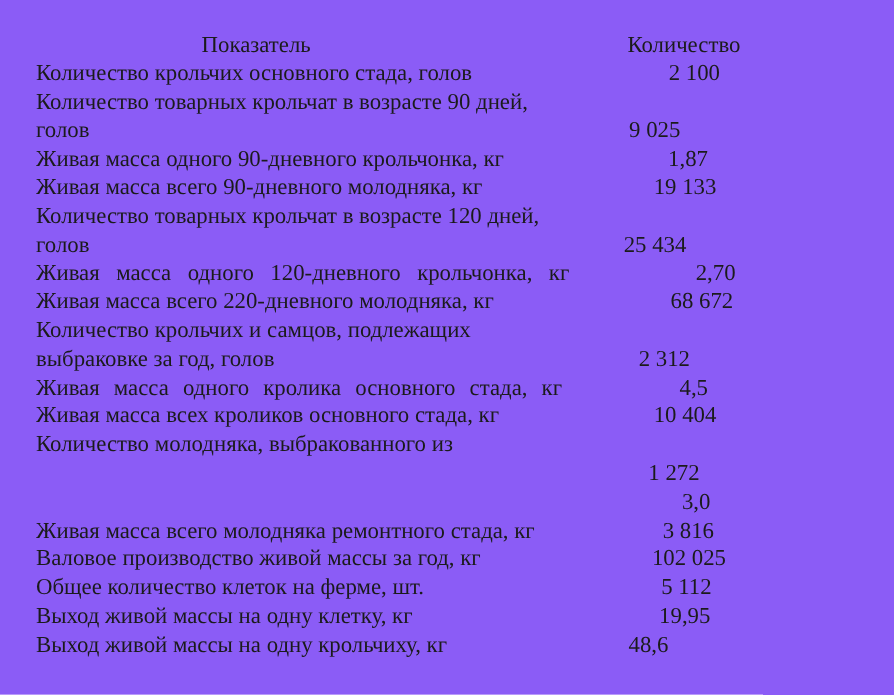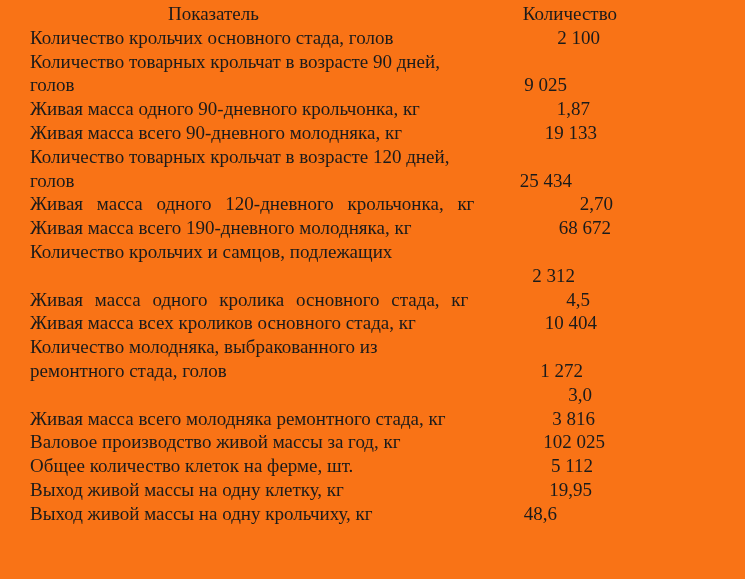--- a/index.html
+++ b/index.html
@@ -4,23 +4,23 @@
 <style>
   html, body {
     margin: 0;
     padding: 0;
     background: #ffffff;
   }
   .page {
     position: relative;
     width: 745px;
     height: 579px;
-    background: #f97316;
+    background: #8b5cf6;
     box-sizing: border-box;
-    padding-top: 2px;
+    padding-top: 26px;
     font-family: "Liberation Serif", "DejaVu Serif", serif;
     font-size: 19px;
     color: #1b1b1b;
     overflow: hidden;
   }
   .line {
     position: relative;
     height: 23.8px;
     line-height: 23.8px;
     white-space: nowrap;
@@ -82,48 +82,48 @@
     <span class="label">голов</span>
     <span class="value" style="right:173px">25 434</span>
   </div>
 
   <div class="line">
     <span class="label" style="word-spacing:9px">Живая масса одного 120-дневного крольчонка, кг</span>
     <span class="value" style="right:132px">2,70</span>
   </div>
 
   <div class="line">
-    <span class="label">Живая масса всего 190-дневного молодняка, кг</span>
+    <span class="label">Живая масса всего 220-дневного молодняка, кг</span>
     <span class="value" style="right:134px">68 672</span>
   </div>
 
   <div class="line">
     <span class="label">Количество крольчих и самцов, подлежащих</span>
   </div>
 
   <div class="line">
+    <span class="label">выбраковке за год, голов</span>
     <span class="value" style="right:170px">2 312</span>
   </div>
 
   <div class="line">
     <span class="label" style="word-spacing:7px">Живая масса одного кролика основного стада, кг</span>
     <span class="value" style="right:155px">4,5</span>
   </div>
 
   <div class="line">
     <span class="label">Живая масса всех кроликов основного стада, кг</span>
     <span class="value" style="right:148px">10 404</span>
   </div>
 
   <div class="line">
     <span class="label">Количество молодняка, выбракованного из</span>
   </div>
 
   <div class="line">
-    <span class="label">ремонтного стада, голов</span>
     <span class="value" style="right:162px">1 272</span>
   </div>
 
   <div class="line">
     <span class="value" style="right:153px">3,0</span>
   </div>
 
   <div class="line">
     <span class="label">Живая масса всего молодняка ремонтного стада, кг</span>
     <span class="value" style="right:150px">3 816</span>

